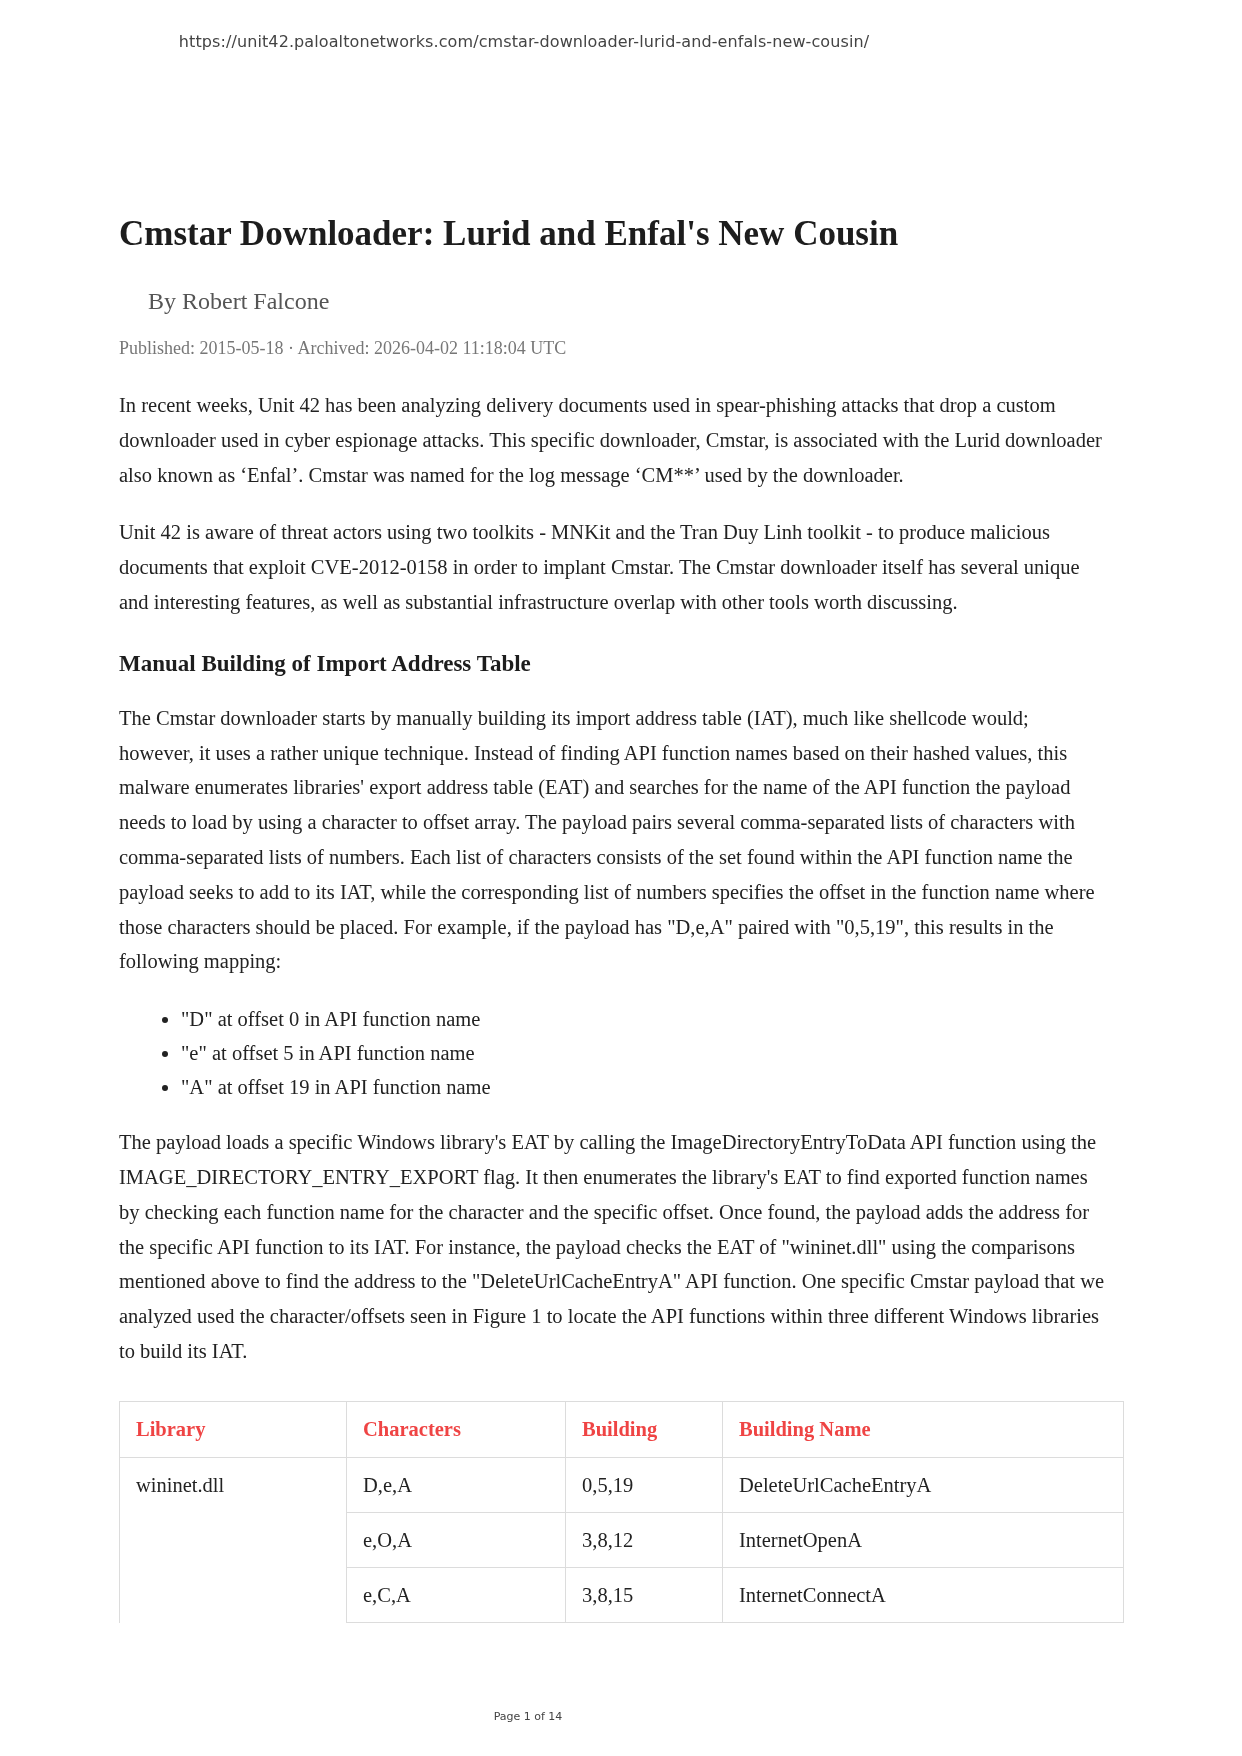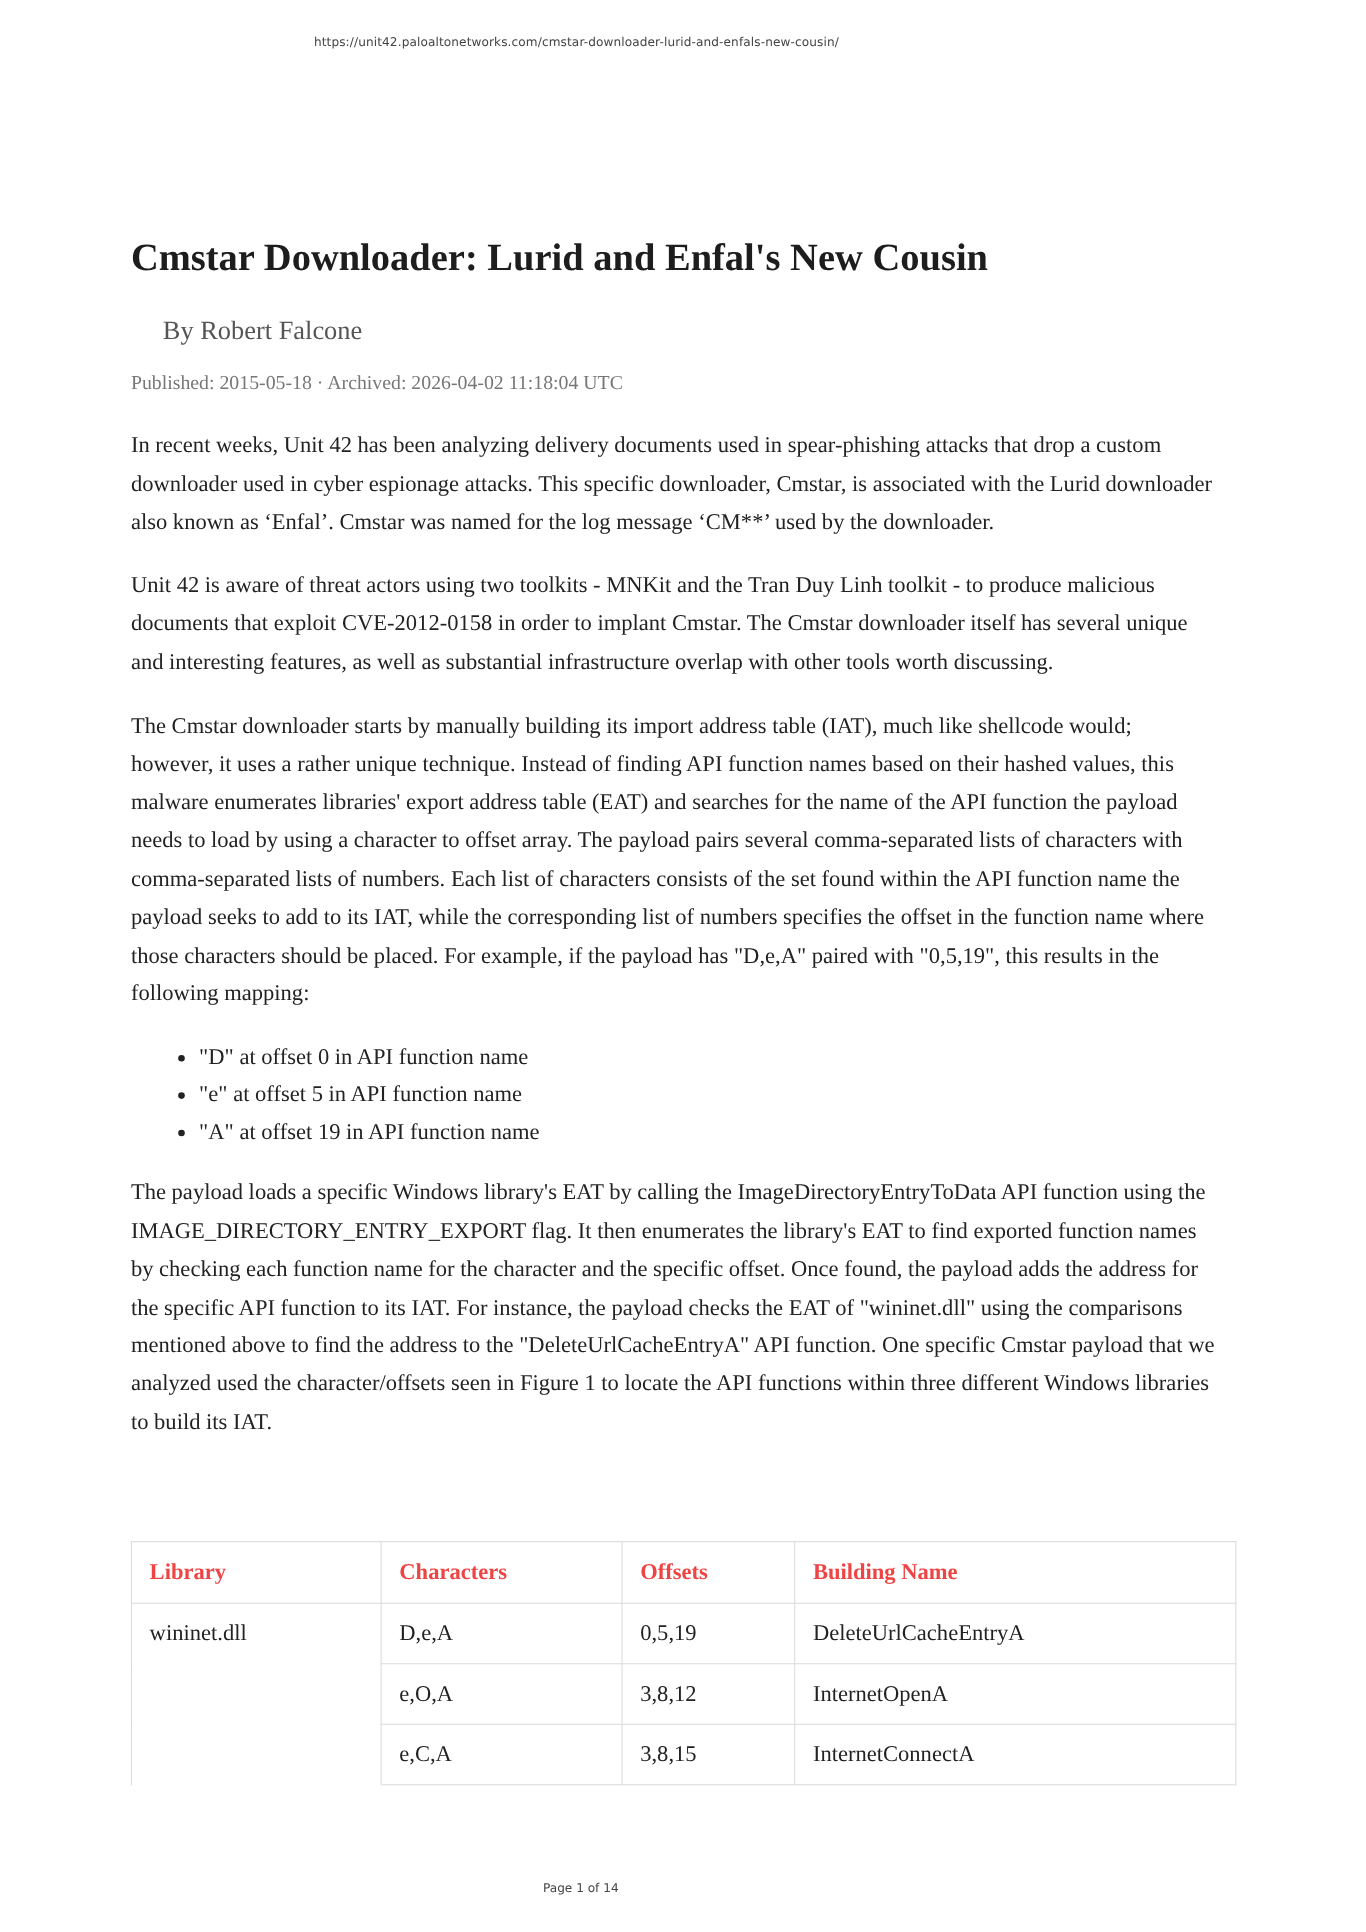--- a/index.html
+++ b/index.html
@@ -15,21 +15,21 @@
       color: #222222;
       font-family: "Liberation Serif", serif;
     }
     .page-url {
       position: absolute;
       top: 32px;
       left: 0;
       width: 1048px;
       text-align: center;
       font-family: "DejaVu Sans", "Liberation Sans", sans-serif;
-      font-size: 11px;
+      font-size: 16px;
       color: #444444;
       letter-spacing: 0.1px;
     }
     .content {
       position: absolute;
       left: 119px;
       top: 0;
       width: 1004px;
     }
     .title {
@@ -147,20 +147,21 @@
 
 <div class="content">
   <h1 class="title">Cmstar Downloader: Lurid and Enfal's New Cousin</h1>
   <div class="byline">By Robert Falcone</div>
   <div class="meta">Published: 2015-05-18 · Archived: 2026-04-02 11:18:04 UTC</div>
 
   <div class="body-flow">
     <p class="para">In recent weeks, Unit 42 has been analyzing delivery documents used in spear-phishing attacks that drop a custom downloader used in cyber espionage attacks. This specific downloader, Cmstar, is associated with the Lurid downloader also known as ‘Enfal’. Cmstar was named for the log message ‘CM**’ used by the downloader.</p>
     <p class="para">Unit 42 is aware of threat actors using two toolkits - MNKit and the Tran Duy Linh toolkit - to produce malicious documents that exploit CVE-2012-0158 in order to implant Cmstar. The Cmstar downloader itself has several unique and interesting features, as well as substantial infrastructure overlap with other tools worth discussing.</p>
 
+    <h2 class="section-heading">Manual Building of Import Address Table</h2>
 
     <p class="para">The Cmstar downloader starts by manually building its import address table (IAT), much like shellcode would; however, it uses a rather unique technique. Instead of finding API function names based on their hashed values, this malware enumerates libraries' export address table (EAT) and searches for the name of the API function the payload needs to load by using a character to offset array. The payload pairs several comma-separated lists of characters with comma-separated lists of numbers. Each list of characters consists of the set found within the API function name the payload seeks to add to its IAT, while the corresponding list of numbers specifies the offset in the function name where those characters should be placed. For example, if the payload has "D,e,A" paired with "0,5,19", this results in the following mapping:</p>
 
     <ul class="bullet-list">
       <li class="bullet-item">
         <span class="bullet-dot"></span>
         <span>"D" at offset 0 in API function name</span>
       </li>
       <li class="bullet-item">
         <span class="bullet-dot"></span>
@@ -174,21 +175,21 @@
 
     <p class="para">The payload loads a specific Windows library's EAT by calling the ImageDirectoryEntryToData API function using the IMAGE_DIRECTORY_ENTRY_EXPORT flag. It then enumerates the library's EAT to find exported function names by checking each function name for the character and the specific offset. Once found, the payload adds the address for the specific API function to its IAT. For instance, the payload checks the EAT of "wininet.dll" using the comparisons mentioned above to find the address to the "DeleteUrlCacheEntryA" API function. One specific Cmstar payload that we analyzed used the character/offsets seen in Figure 1 to locate the API functions within three different Windows libraries to build its IAT.</p>
   </div>
 </div>
 
 <table class="iat-table">
   <thead>
     <tr>
       <th class="col-lib">Library</th>
       <th class="col-chars">Characters</th>
-      <th class="col-offsets">Offsets</th>
+      <th class="col-offsets">Building</th>
       <th>Building Name</th>
     </tr>
   </thead>
   <tbody>
     <tr>
       <td class="lib-cell" rowspan="3">wininet.dll</td>
       <td>D,e,A</td>
       <td>0,5,19</td>
       <td>DeleteUrlCacheEntryA</td>
     </tr>

